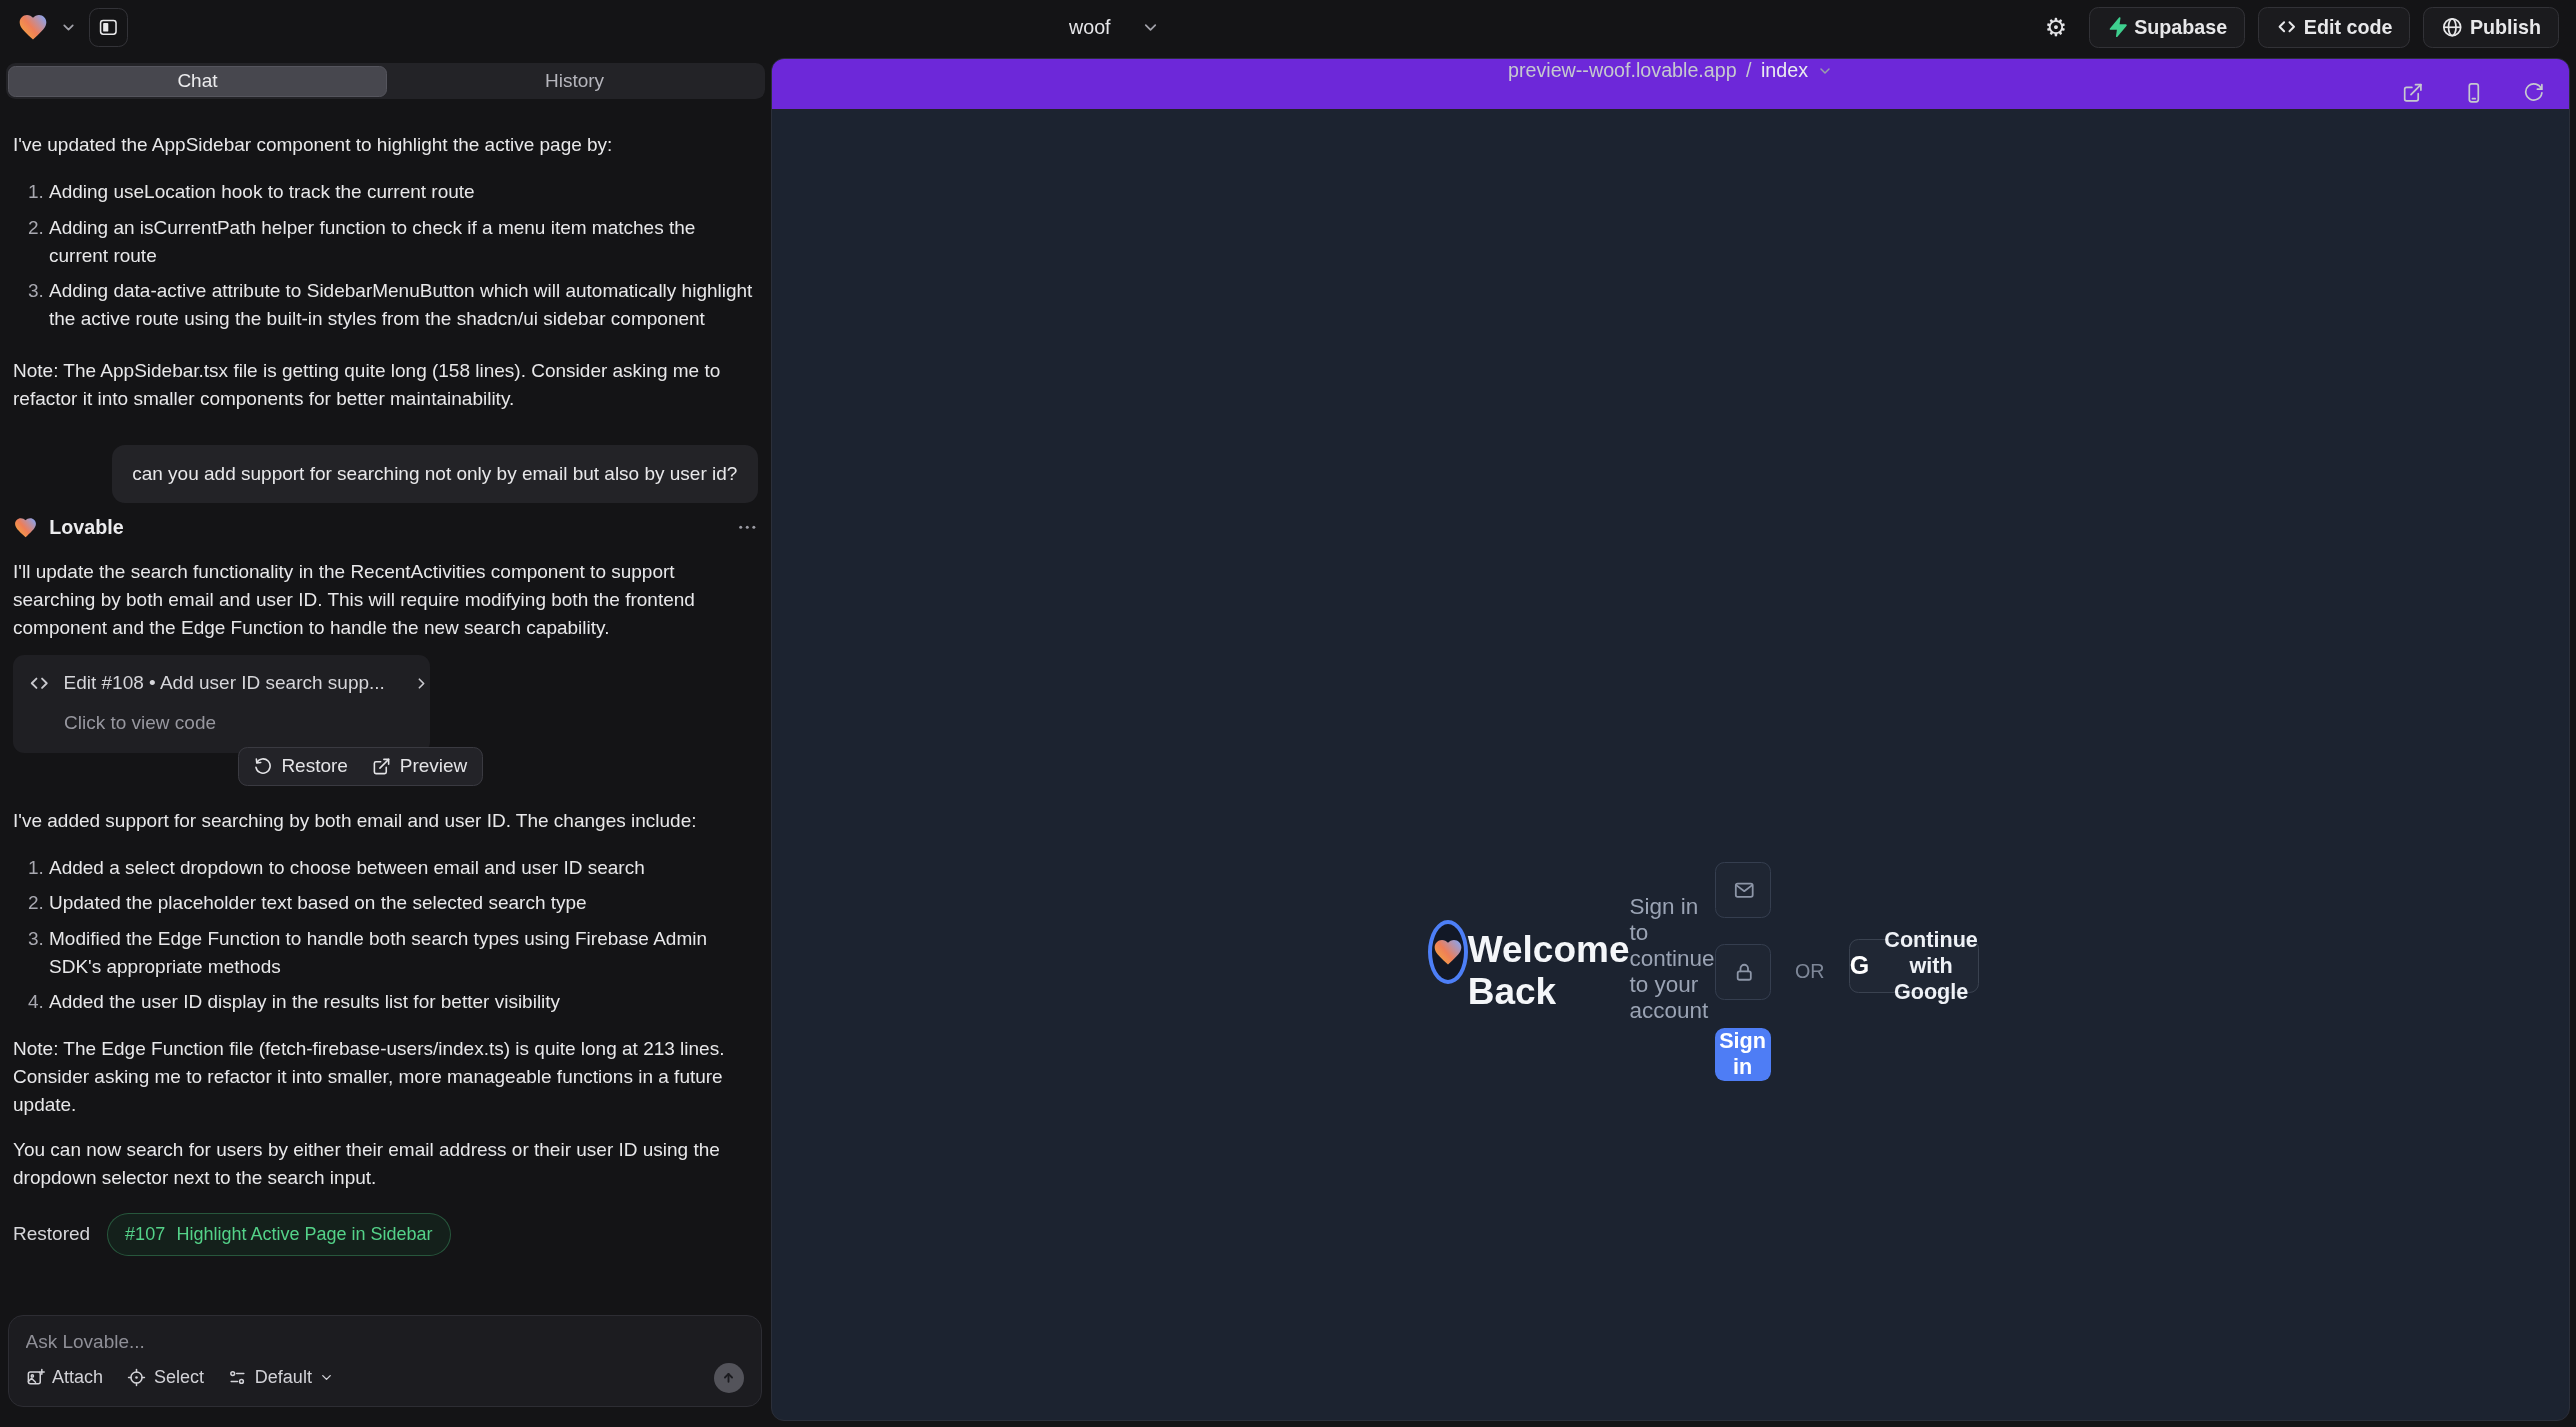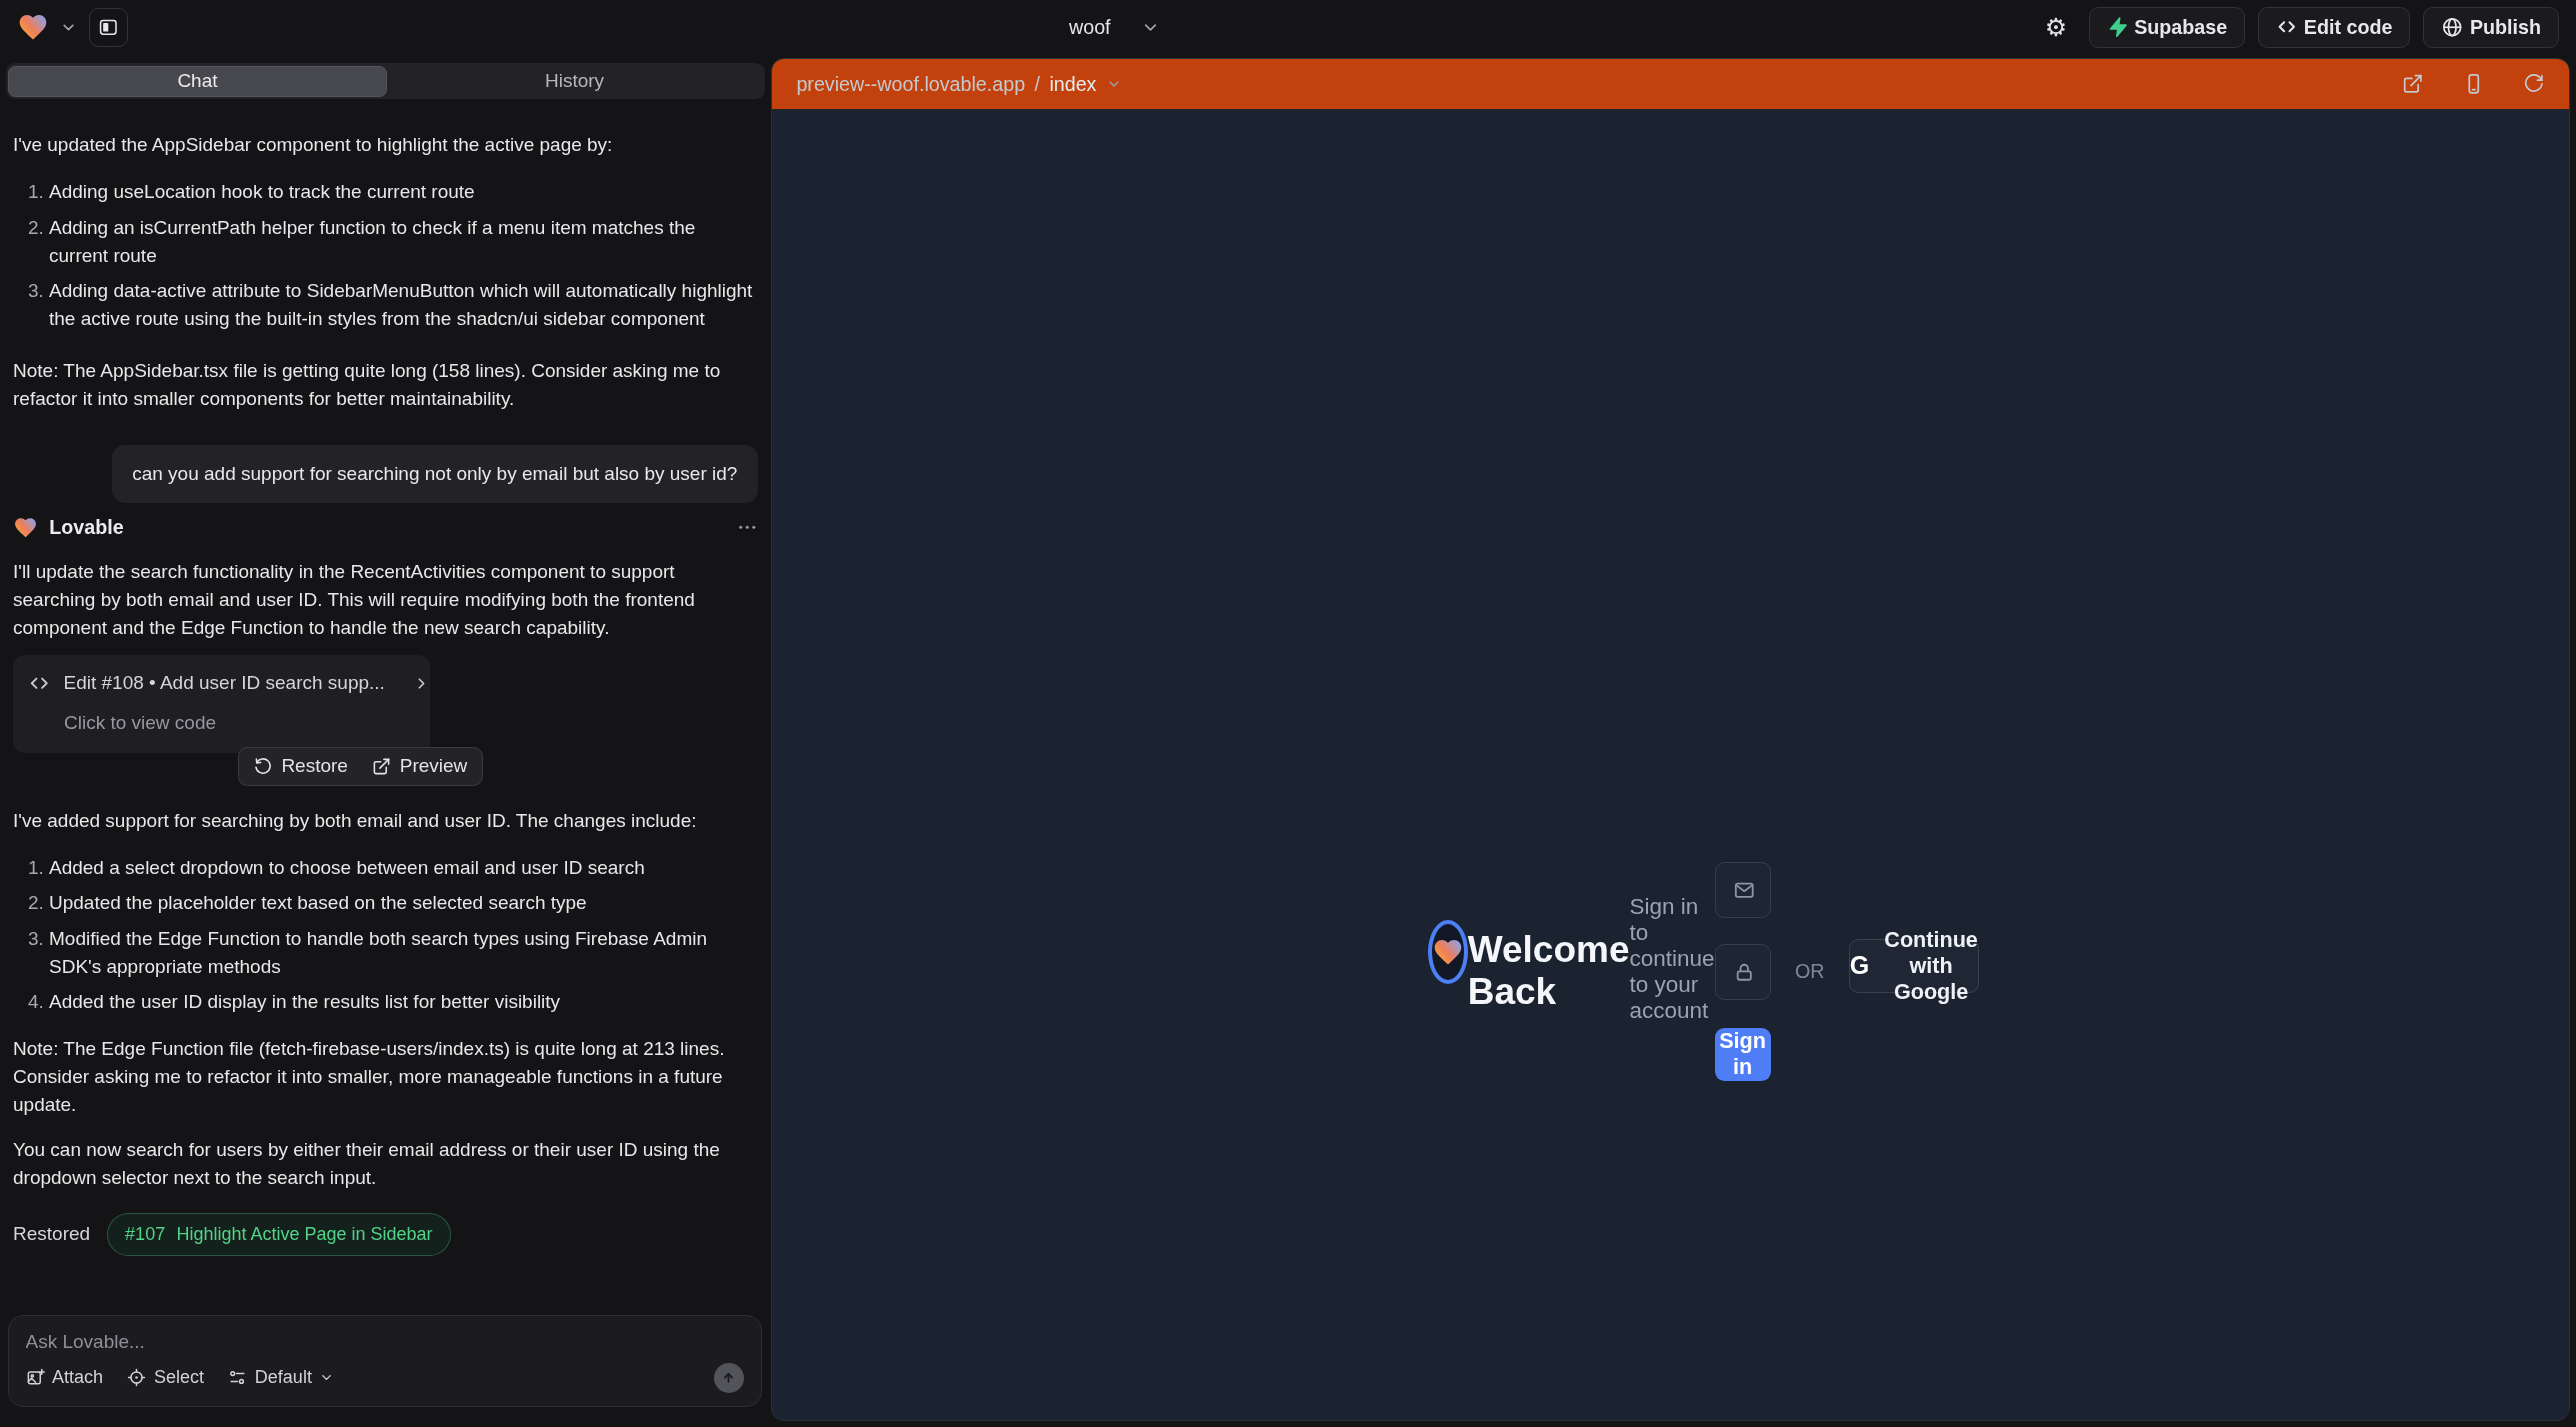--- a/index.html
+++ b/index.html
@@ -70,22 +70,22 @@
     font-size:19px; color:#e7e7ea; font-family:inherit; width:100%; }
   .composer-input::placeholder { color:#8f8f97; }
   .composer-toolbar { display:flex; align-items:center; gap:24.4px; color:#d2d2d7; font-size:18px; }
   .tool { display:flex; align-items:center; gap:7.5px; cursor:pointer; }
   .send-btn { margin-left:auto; width:30px; height:30px; border-radius:50%; border:none;
     background:#53535a; display:grid; place-items:center; cursor:pointer; }
 
   
   .preview-panel { position:absolute; left:771px; top:58px; right:5.6px; bottom:7.5px;
     background:#1c2330; border:0.9px solid #2b2f3a; border-radius:13px; overflow:hidden; }
-  .preview-toolbar { height:51px; background:#c2410c; display:flex; align-items:center;
-    padding:0 24.4px; border-bottom:0.9px solid #22242c; }
+  .preview-toolbar { height:51px; background:#6d28d9; display:flex; align-items:center;
+    padding:0 24.4px; border-bottom:0.9px solid #22242c;flex-direction:column; }
   .breadcrumb { display:flex; align-items:center; gap:9.4px; font-size:19.7px; color:#c6c9cf; cursor:pointer; }
   .breadcrumb .page { color:#e9ebef; }
   .preview-icons { margin-left:auto; display:flex; align-items:center; gap:39px; color:#c6c9cf; }
   .preview-icons span { cursor:pointer; }
   .preview-content { position:absolute; top:52px; left:0; right:0; bottom:0;
     display:flex; justify-content:center; }
   .signin { width:486px; margin-top:373px; display:flex; flex-direction:row; align-items:center; }
   .logo-ring { width:64px; height:64px; border-radius:50%; border:4.7px solid #4d7ff7;
     background:#121826; display:grid; place-items:center; }
   .signin-title { margin-top:38px; font-size:37px; font-weight:700; color:#f4f6f9; }

